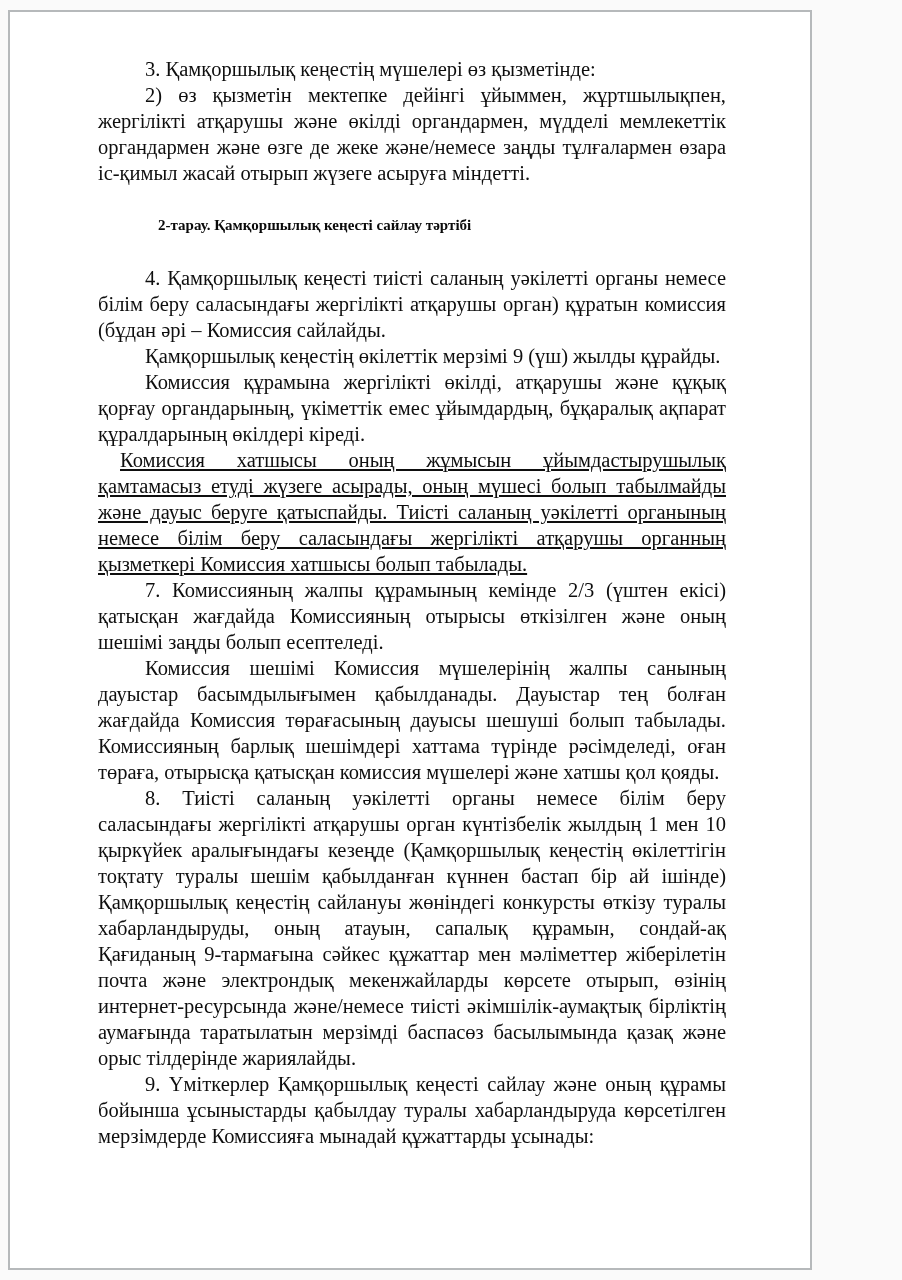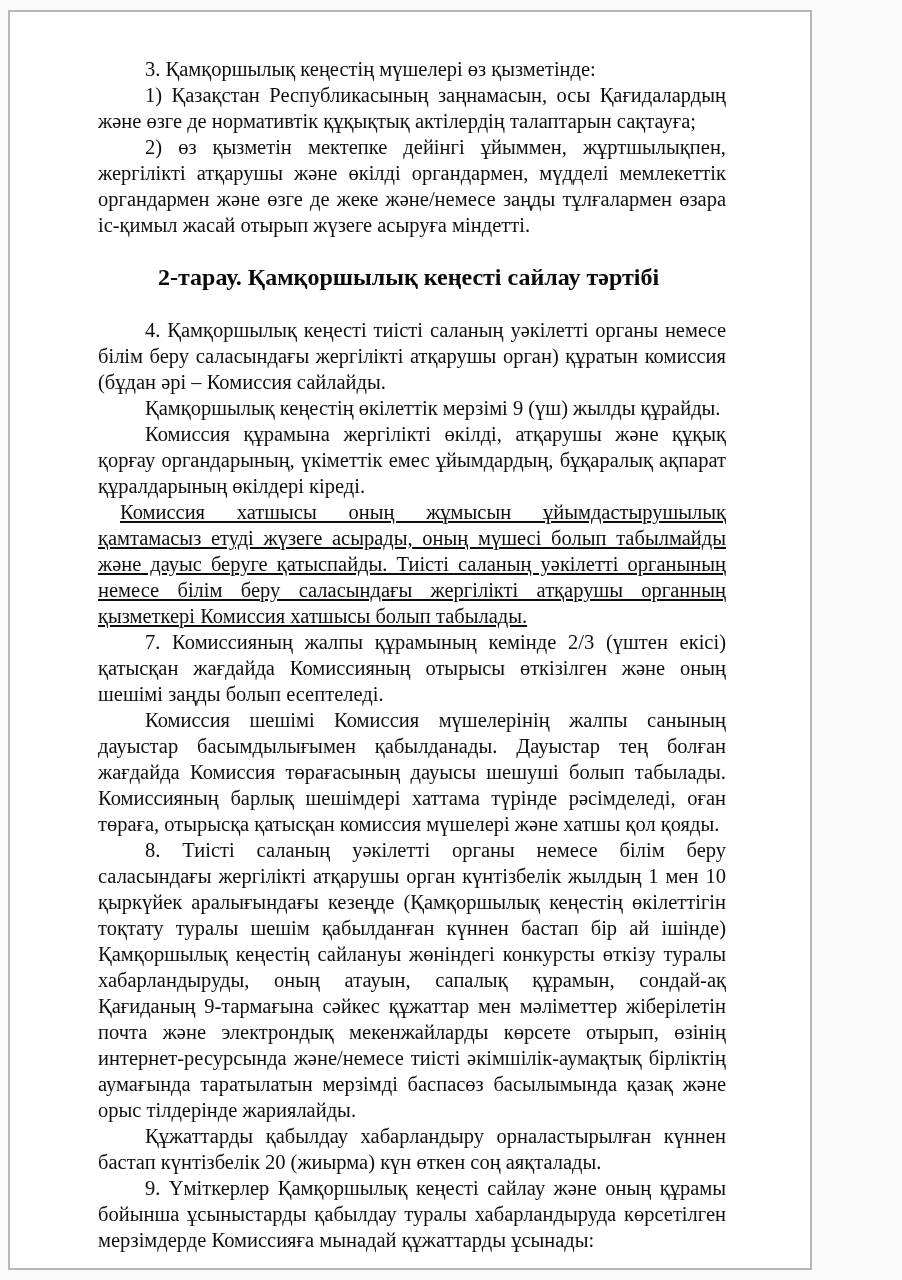--- a/index.html
+++ b/index.html
@@ -29,46 +29,44 @@
   .para {
     text-indent: 47px;
     margin: 0;
   }
   .para.small-indent {
     text-indent: 22px;
     text-decoration: underline;
   }
   .chapter-heading {
     font-weight: 700;
-    font-size: 24px;
+    font-size: 15px;
     line-height: 26px;
     text-indent: 60px;
     text-align: left;
     margin: 26px 0 27px 0;
     color: #0a0a0a;
   }
 </style>
 </head>
 <body>
 
 <div class="viewport">
   <div class="page">
     <div class="content">
 
       <p class="para">3. Қамқоршылық кеңестің мүшелері өз қызметінде:</p>
-      <p class="para">1) Қазақстан Республикасының заңнамасын, осы Қағидалардың және өзге де нормативтік құқықтық актілердің талаптарын сақтауға;</p>
       <p class="para">2) өз қызметін мектепке дейінгі ұйыммен, жұртшылықпен, жергілікті атқарушы және өкілді органдармен, мүдделі мемлекеттік органдармен және өзге де жеке және/немесе заңды тұлғалармен өзара іс-қимыл жасай отырып жүзеге асыруға міндетті.</p>
 
       <h2 class="chapter-heading">2-тарау. Қамқоршылық кеңесті сайлау тәртібі</h2>
 
       <p class="para">4. Қамқоршылық кеңесті тиісті саланың уәкілетті органы немесе білім беру саласындағы жергілікті атқарушы орган) құратын комиссия (бұдан әрі – Комиссия сайлайды.</p>
       <p class="para">Қамқоршылық кеңестің өкілеттік мерзімі 9 (үш) жылды құрайды.</p>
       <p class="para">Комиссия құрамына жергілікті өкілді, атқарушы және құқық қорғау органдарының, үкіметтік емес ұйымдардың, бұқаралық ақпарат құралдарының өкілдері кіреді.</p>
       <p class="para small-indent">Комиссия хатшысы оның жұмысын ұйымдастырушылық қамтамасыз етуді жүзеге асырады, оның мүшесі болып табылмайды және дауыс беруге қатыспайды. Тиісті саланың уәкілетті органының немесе білім беру саласындағы жергілікті атқарушы органның қызметкері Комиссия хатшысы болып табылады.</p>
       <p class="para">7. Комиссияның жалпы құрамының кемінде 2/3 (үштен екісі) қатысқан жағдайда Комиссияның отырысы өткізілген және оның шешімі заңды болып есептеледі.</p>
       <p class="para">Комиссия шешімі Комиссия мүшелерінің жалпы санының дауыстар басымдылығымен қабылданады. Дауыстар тең болған жағдайда Комиссия төрағасының дауысы шешуші болып табылады. Комиссияның барлық шешімдері хаттама түрінде рәсімделеді, оған төраға, отырысқа қатысқан комиссия мүшелері және хатшы қол қояды.</p>
       <p class="para">8. Тиісті саланың уәкілетті органы немесе білім беру саласындағы жергілікті атқарушы орган күнтізбелік жылдың 1 мен 10 қыркүйек аралығындағы кезеңде (Қамқоршылық кеңестің өкілеттігін тоқтату туралы шешім қабылданған күннен бастап бір ай ішінде) Қамқоршылық кеңестің сайлануы жөніндегі конкурсты өткізу туралы хабарландыруды, оның атауын, сапалық құрамын, сондай-ақ Қағиданың 9-тармағына сәйкес құжаттар мен мәліметтер жіберілетін почта және электрондық мекенжайларды көрсете отырып, өзінің интернет-ресурсында және/немесе тиісті әкімшілік-аумақтық бірліктің аумағында таратылатын мерзімді баспасөз басылымында қазақ және орыс тілдерінде жариялайды.</p>
-      <p class="para">Құжаттарды қабылдау хабарландыру орналастырылған күннен бастап күнтізбелік 20 (жиырма) күн өткен соң аяқталады.</p>
       <p class="para">9. Үміткерлер Қамқоршылық кеңесті сайлау және оның құрамы бойынша ұсыныстарды қабылдау туралы хабарландыруда көрсетілген мерзімдерде Комиссияға мынадай құжаттарды ұсынады:</p>
 
     </div>
   </div>
 </div>
 
 </body></html>

